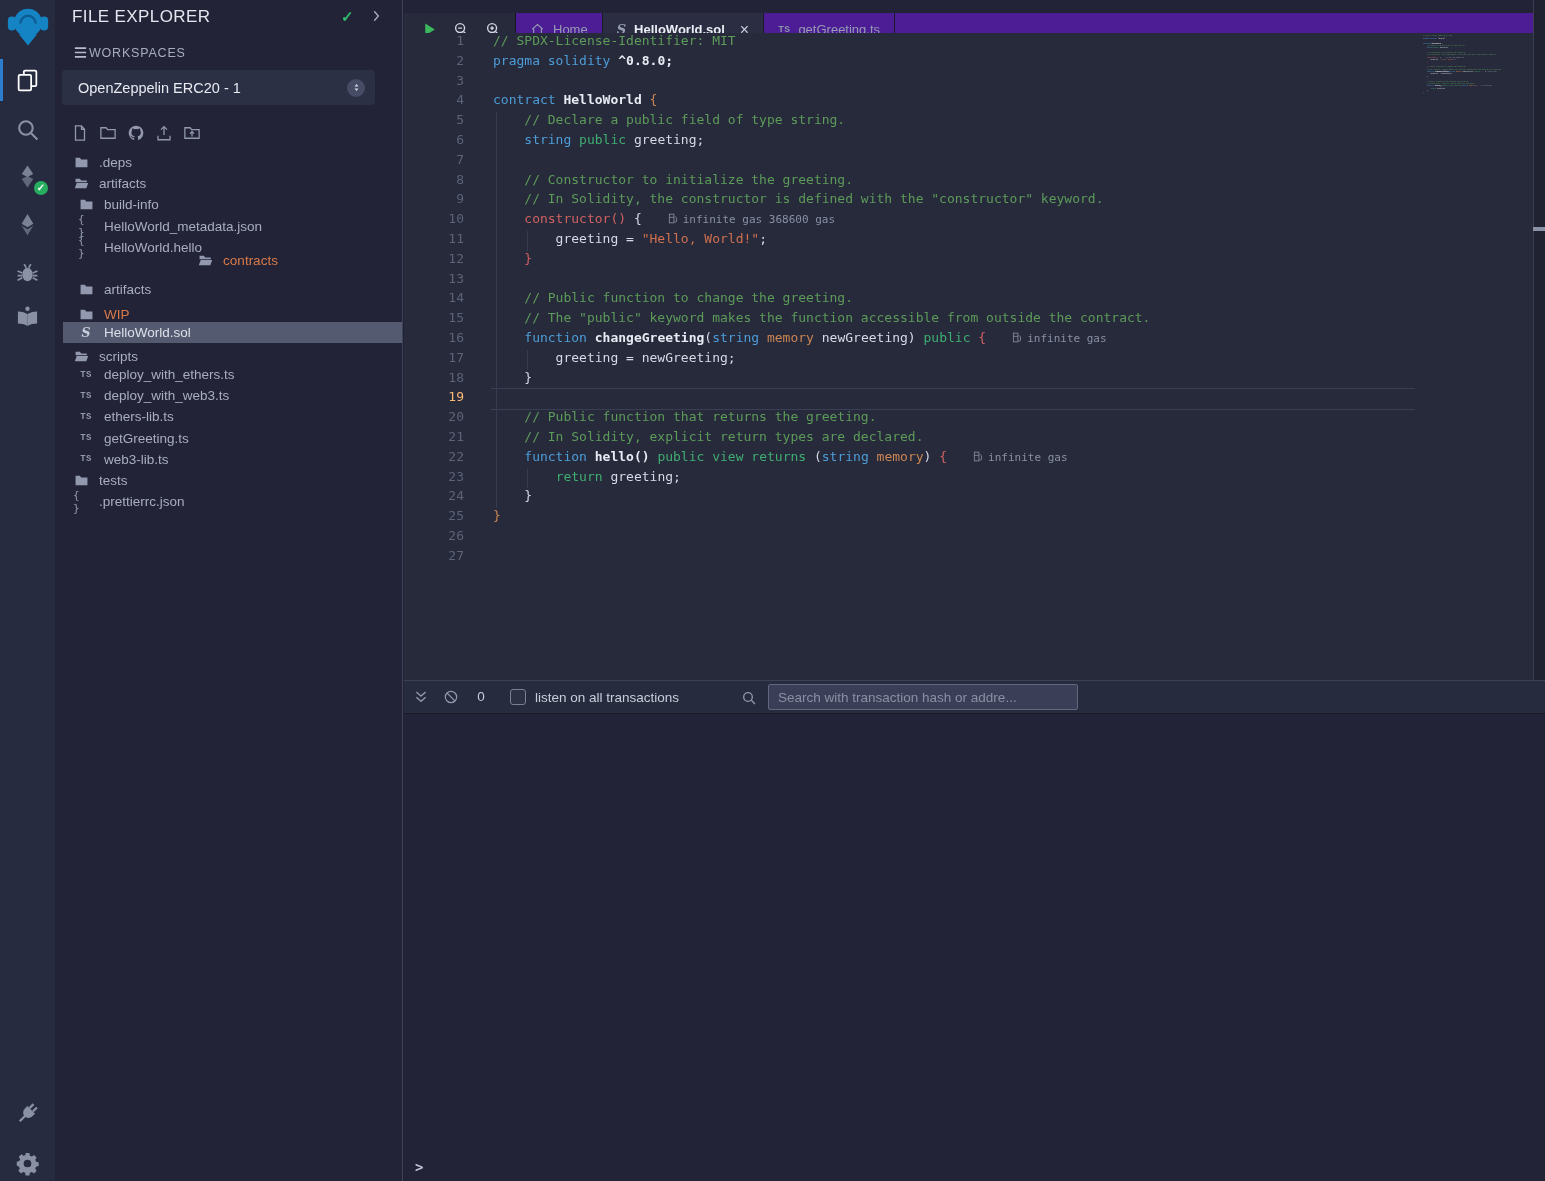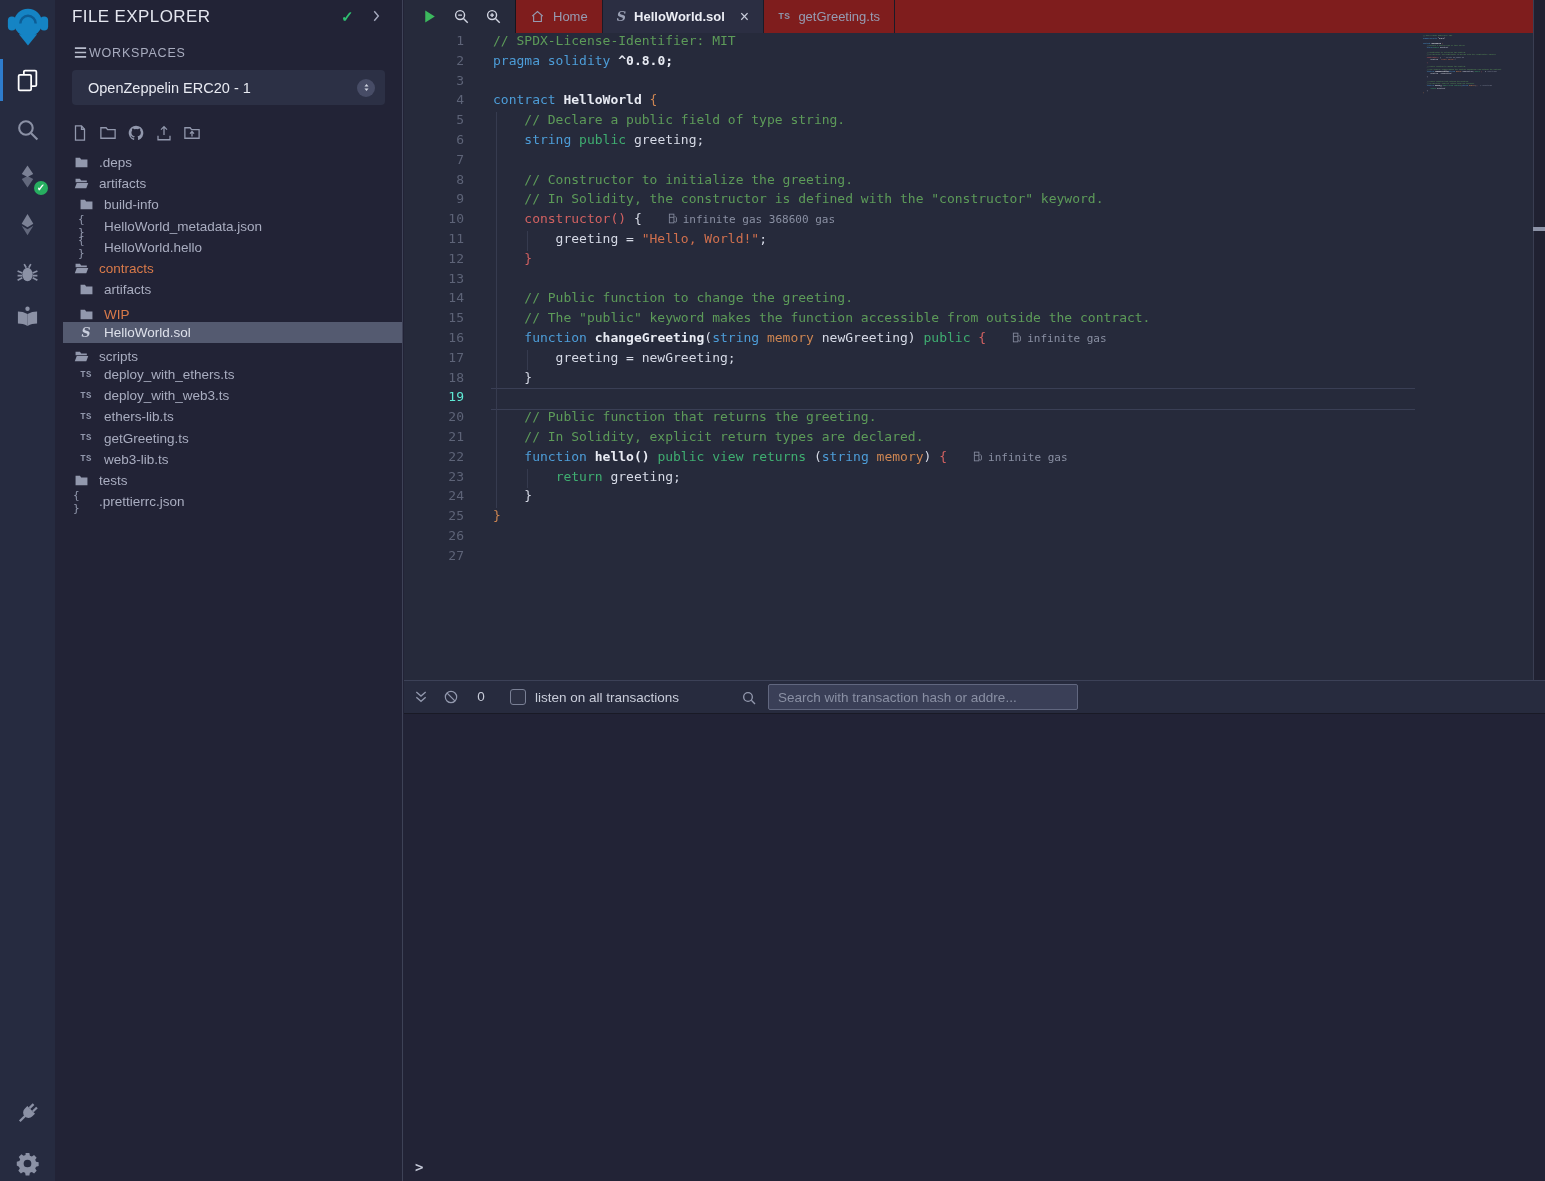--- a/index.html
+++ b/index.html
@@ -23,57 +23,57 @@
 
   
   #side-panel { position:absolute; left:55px; top:0; width:348px; height:100%; background:#222336; border-right:1px solid #3e4257; z-index:5; }
   #fe-title { position:absolute; top:7px; left:17px; font-size:17px; letter-spacing:.4px; color:#e4e6ef; font-weight:normal; }
   .fe-check { position:absolute; top:8px; left:286px; color:#2fbf71; font-size:15px; font-weight:bold; }
   .fe-chevron { position:absolute; top:9px; left:314px; color:#a6aabe; }
   .fe-chevron svg { width:14px; height:14px; }
   #ws-row { position:absolute; top:45px; left:17px; display:flex; align-items:center; }
   #ws-row svg { width:17px; height:15px; color:#b8bccc; }
   #ws-label { font-size:12.5px; letter-spacing:.8px; color:#a8acbf; font-weight:500; }
-  #ws-select { position:absolute; top:70px; left:17px; width:313px; height:35px; background:#2c3045; border-radius:4px; display:flex; align-items:center; padding:0 10px 0 16px; }
+  #ws-select { position:absolute; top:70px; left:7px; width:313px; height:35px; background:#2c3045; border-radius:4px; display:flex; align-items:center; padding:0 10px 0 16px; }
   #ws-name { flex:1; color:#e8eaf2; font-size:14.5px; font-weight:500; }
   #ws-sort { width:18px; height:18px; border-radius:50%; background:#474c66; display:flex; align-items:center; justify-content:center; }
   #ws-sort svg { width:11px; height:11px; }
   #fe-toolbar { position:absolute; top:123px; left:15px; display:flex; gap:8px; }
   .fe-tool { width:20px; height:20px; color:#9298ad; display:flex; align-items:center; justify-content:center; }
   .fe-tool svg { width:18px; height:18px; }
   #tree { position:absolute; top:152px; left:0; right:0; }
   .trow { position:absolute; left:8px; right:0; height:21px; display:flex; align-items:center; font-size:13.5px; color:#a9adc0; }
   .trow .ticon { width:16px; margin-right:10px; display:flex; align-items:center; justify-content:center; color:#9298ad; flex:none; }
   .trow .ticon svg { width:15px; height:15px; }
   .glyph-json { font-family:"DejaVu Sans Mono",monospace; font-size:11px; color:#9298ad; }
   .glyph-ts { font-family:Liberation Mono, monospace; font-size:9px; font-weight:bold; color:#9298ad; letter-spacing:.4px; }
   .glyph-sol { font-family:"DejaVu Serif",serif; font-style:italic; font-weight:bold; font-size:12.5px; color:#9aa0b4; }
   .trow.accent .tlabel { color:#d97a4a; }
   .trow.selected { background:#545a70; }
   .trow.selected .tlabel { color:#dde0ea; }
   .trow.selected .glyph-sol { color:#c9cedd; }
 
   
   #editor { position:absolute; left:404px; top:0; right:0; height:100%; }
-  #tabbar { position:absolute; top:0; left:0; right:0; height:33px; background:#7f1d1d; }
+  #tabbar { position:absolute; top:13px; left:0; right:0; height:33px; background:#4c1d95; }
   #controls { position:absolute; left:0; top:0; width:112px; height:33px; background:#262a3b; border-right:1px solid #15161f; display:flex; align-items:center; gap:15px; padding-left:17px; }
   .ctl { color:#d2d6e2; display:flex; }
   .ctl svg { width:17px; height:17px; }
   #tabs { position:absolute; left:112px; top:0; height:33px; display:flex; }
   .tab { height:33px; display:flex; align-items:center; padding:0 14px; gap:8px; font-size:13px; color:#969cb2; border-right:1px solid #1a1b27; white-space:nowrap; }
   .tab svg { width:15px; height:15px; }
   .tab .glyph-ts { font-size:9.5px; color:#8d93a8; }
   .tab .glyph-sol { font-size:13px; }
   .tab.active { background:#2b2e42; color:#eceef5; font-weight:bold; }
   .tab-close { font-size:16px; color:#c9cddb; margin-left:7px; font-weight:normal; line-height:1; }
 
   #code-area { position:absolute; top:33px; left:0; right:0; height:647px; background:#262a3b; }
   #gutter { position:absolute; left:0; top:0; width:60px; }
   .ln { height:19.8px; line-height:19.8px; font:13px "DejaVu Sans Mono",monospace; color:#5d6377; text-align:right; }
-  .ln.active { color:#5eead4;margin-left:40px; }
+  .ln.active { color:#fdba74;margin-left:40px; }
   #lines { position:absolute; left:89px; top:0; }
   .cline { height:19.8px; line-height:19.8px; font:13px "DejaVu Sans Mono",monospace; white-space:pre; color:#d6dae6; }
   .tk-comment { color:#5d9b59; }
   .tk-kw { color:#4d9dd8; }
   .tk-green { color:#3fae71; }
   .tk-orange { color:#cc8552; }
   .tk-red { color:#d16161; }
   .tk-string { color:#d0704e; }
   .tk-plainb { color:#e8ebf3; font-weight:bold; }
   .tk-plain { color:#d6dae6; }
@@ -256,21 +256,21 @@
           <span class="glyph-json">{ }</span>
         </span>
         <span class="tlabel" data-interactable="false">HelloWorld_metadata.json</span>
       </div>
       <div class="trow" data-interactable="true" style="top: 84.8px; padding-left: 15px;">
         <span class="ticon" data-interactable="false">
           <span class="glyph-json">{ }</span>
         </span>
         <span class="tlabel" data-interactable="false">HelloWorld.hello</span>
       </div>
-      <div class="trow accent" data-interactable="true" style="top: 106px; padding-left: 10px;">
+      <div class="trow accent" data-interactable="true" style="top: 98px; padding-left: 10px; justify-content: center;">
         <span class="ticon" data-interactable="false">
           <svg viewBox="0 0 24 24" fill="currentColor">
             <path d="M2.5 4.5h7l2 2.5h9v3h-18z"></path>
             <path d="M1.2 19.5l3.2-8.3h18.4l-3.2 8.3z"></path>
           </svg>
         </span>
         <span class="tlabel" data-interactable="false">contracts</span>
       </div>
       <div class="trow" data-interactable="true" style="top: 127.2px; padding-left: 15px;">
         <span class="ticon" data-interactable="false">

